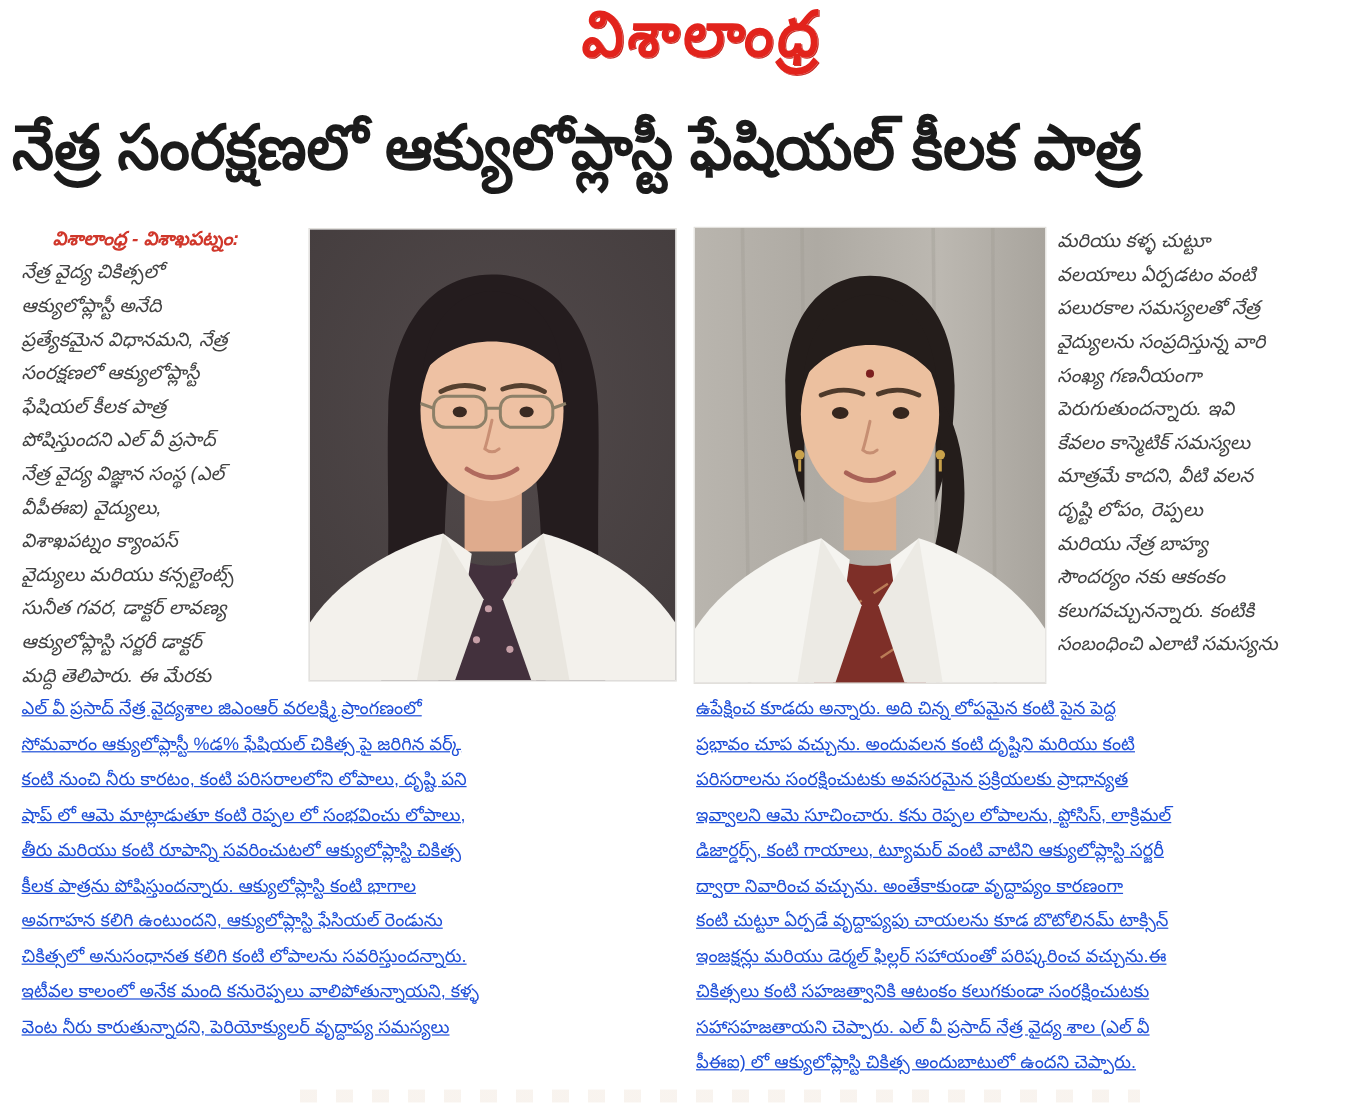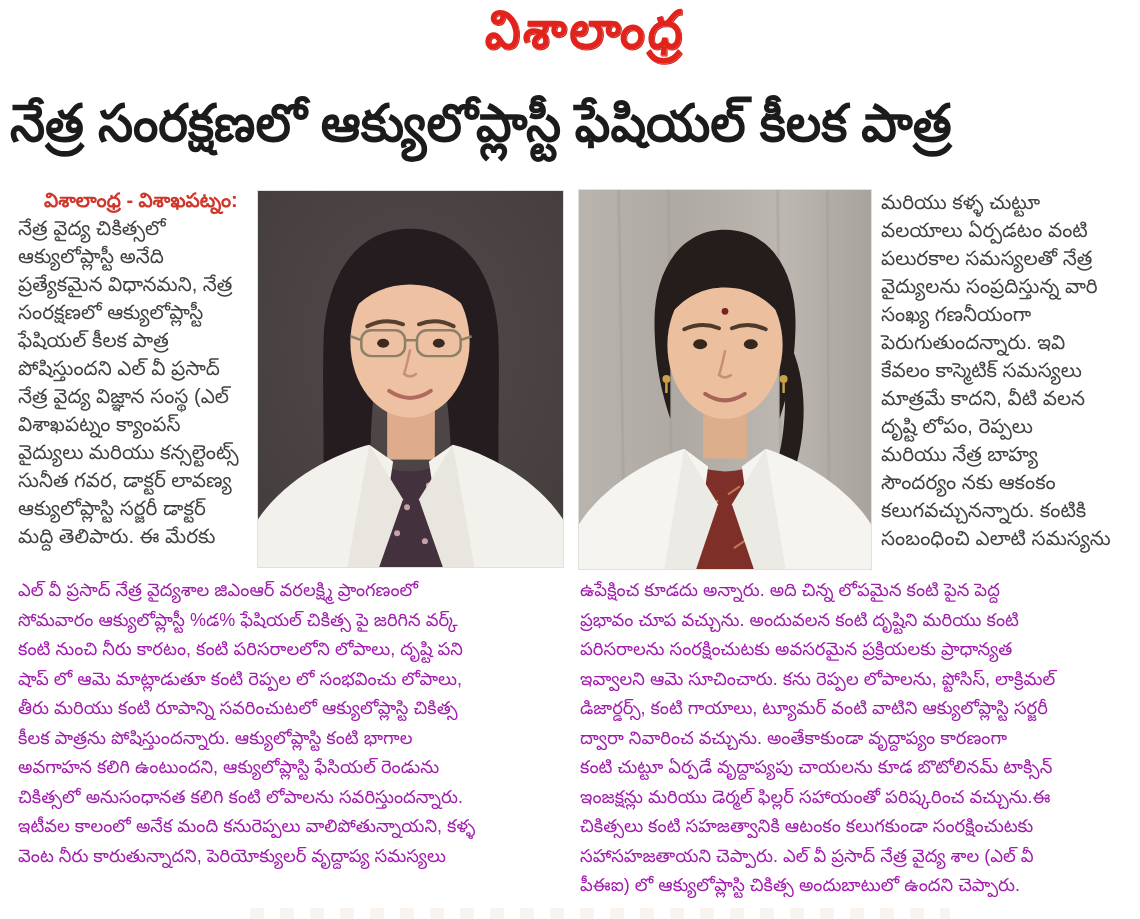--- a/index.html
+++ b/index.html
@@ -35,37 +35,39 @@
     color:#1b1b1b;
     white-space:nowrap;
     transform:scaleY(1.04);
     transform-origin:left top;
   }
   
   .textline{white-space:nowrap;}
   .col{
     position:absolute;
     color:#424242;
-    font-size:20px;
+    font-size:16px;
     line-height:28px;
+    font-style:italic;
   }
   .col-left{left:18px;top:186px;width:236px;}
   .col-right{left:881px;top:188px;width:259px;}
   .dateline{
     color:#d0372b;
     font-weight:700;
     padding-left:26px;
     line-height:28px;
     white-space:nowrap;
   }
   .block{
     position:absolute;
-    color:#a21caf;
-    font-size:18px;
+    color:#1d4ed8;
+    font-size:15px;
     line-height:29.5px;
+    text-decoration:underline;
   }
   .block-bottom-left{left:18px;top:576px;width:560px;}
   .block-bottom-right{left:580px;top:576px;width:560px;}
   
   .photo{
     position:absolute;
     margin:0;padding:0;
     border:1px solid #e2e0dc;
     box-sizing:border-box;
     overflow:hidden;
@@ -94,20 +96,21 @@
   <div class="col col-left">
     <div class="dateline">విశాలాంధ్ర - విశాఖపట్నం:</div>
     <div>
         <div class="textline">నేత్ర వైద్య చికిత్సలో</div>
         <div class="textline">ఆక్యులోప్లాస్టీ అనేది</div>
         <div class="textline">ప్రత్యేకమైన విధానమని, నేత్ర</div>
         <div class="textline">సంరక్షణలో ఆక్యులోప్లాస్టీ</div>
         <div class="textline">ఫేషియల్  కీలక పాత్ర</div>
         <div class="textline">పోషిస్తుందని ఎల్ వీ ప్రసాద్</div>
         <div class="textline">నేత్ర వైద్య విజ్ఞాన సంస్థ (ఎల్</div>
+        <div class="textline">వీపీఈఐ) వైద్యులు,</div>
         <div class="textline">విశాఖపట్నం క్యాంపస్</div>
         <div class="textline">వైద్యులు మరియు కన్సల్టెంట్స్</div>
         <div class="textline">సునీత గవర, డాక్టర్ లావణ్య</div>
         <div class="textline">ఆక్యులోప్లాస్టి సర్జరీ డాక్టర్</div>
         <div class="textline">మద్ది  తెలిపారు.  ఈ  మేరకు</div>
       </div>
   </div>
 
   <figure class="photo photo-left">
     <svg viewBox="0 0 307 378" preserveAspectRatio="none">

